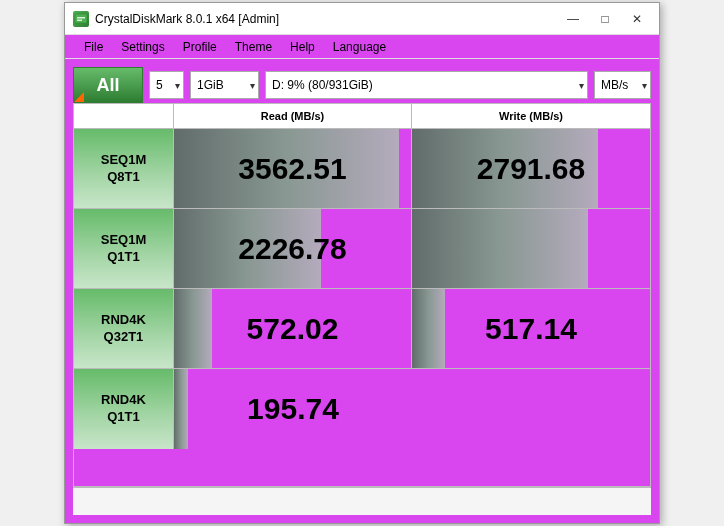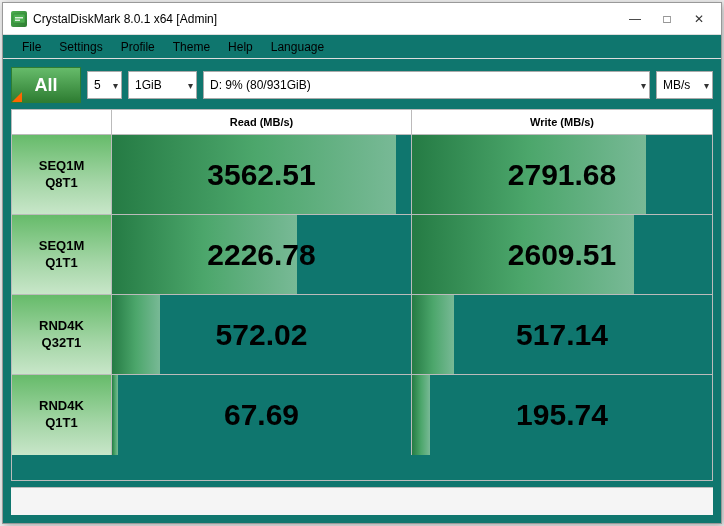--- a/index.html
+++ b/index.html
@@ -8,23 +8,23 @@
       font-family: 'Segoe UI', Arial, sans-serif;
       background: #f0f0f0;
       display: flex;
       justify-content: center;
       align-items: center;
       width: 724px;
       height: 526px;
     }
 
     .window {
-      width: 720px;
+      width: 596px;
       height: 522px;
-      background: #0f766e;
+      background: #d946ef;
       border: 1px solid #999;
       box-shadow: 2px 2px 8px rgba(0,0,0,0.3);
       display: flex;
       flex-direction: column;
     }
 
     
     .title-bar {
       background: #ffffff;
       display: flex;
@@ -92,21 +92,20 @@
       color: #000;
       cursor: pointer;
     }
 
     
     .main-content {
       flex: 1;
       padding: 8px;
       display: flex;
       flex-direction: column;
-      gap: 6px;
     }
 
     
     .controls-row {
       display: flex;
       align-items: center;
       gap: 6px;
       height: 36px;
     }
 
@@ -360,42 +359,37 @@
       </div>
 
       <div class="table-row">
         <div class="row-label">SEQ1M<br>Q1T1</div>
         <div class="row-value seq1m-q1t1-read">
           <div class="h-bar" style="width:62%;"></div>
           <span class="value-text">2226.78</span>
         </div>
         <div class="row-value seq1m-q1t1-write">
           <div class="h-bar" style="width:74%;"></div>
-          <span class="value-text">2609.51</span>
         </div>
       </div>
 
       <div class="table-row">
         <div class="row-label">RND4K<br>Q32T1</div>
         <div class="row-value rnd4k-q32t1-read">
           <div class="h-bar" style="width:16%;"></div>
           <span class="value-text">572.02</span>
         </div>
         <div class="row-value rnd4k-q32t1-write">
           <div class="h-bar" style="width:14%;"></div>
           <span class="value-text">517.14</span>
         </div>
       </div>
 
       <div class="table-row">
         <div class="row-label">RND4K<br>Q1T1</div>
-        <div class="row-value rnd4k-q1t1-read">
-          <div class="h-bar" style="width:2%;"></div>
-          <span class="value-text">67.69</span>
-        </div>
         <div class="row-value rnd4k-q1t1-write">
           <div class="h-bar" style="width:6%;"></div>
           <span class="value-text">195.74</span>
         </div>
       </div>
     </div>
 
     <div class="bottom-bar"></div>
   </div>
 </div>

